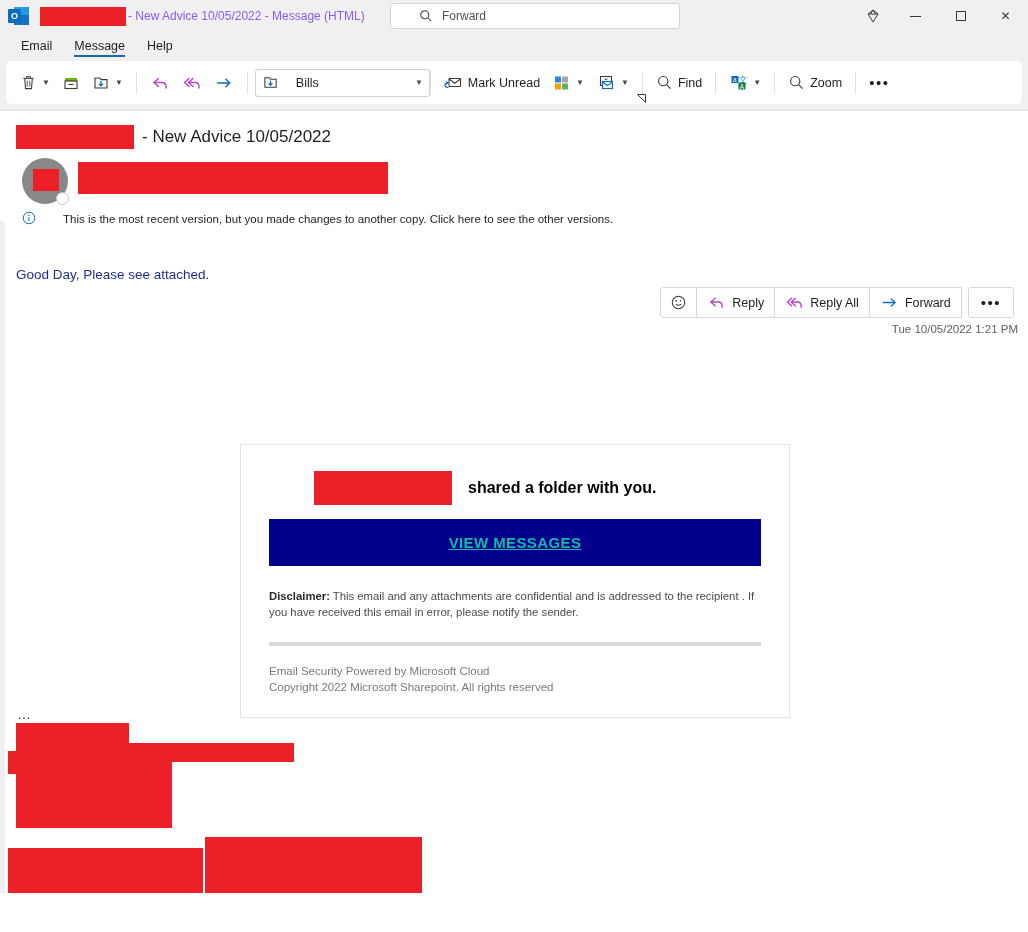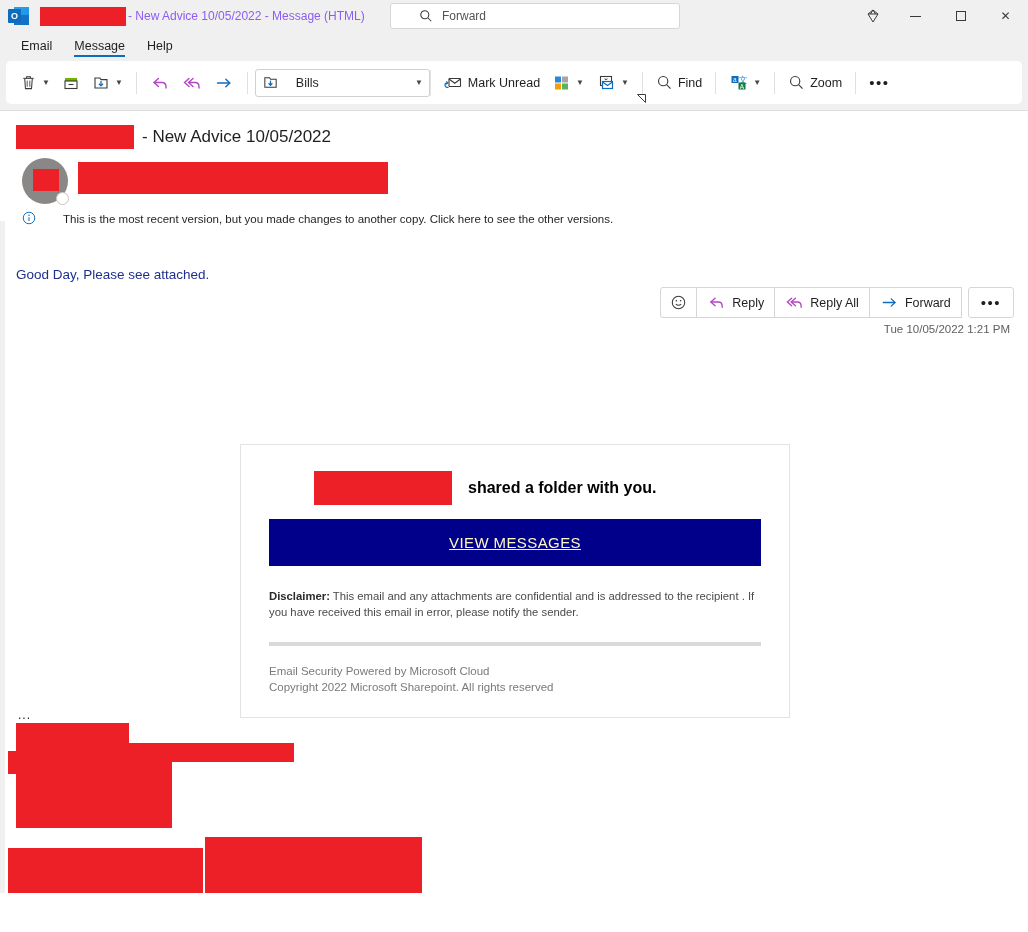--- a/index.html
+++ b/index.html
@@ -133,21 +133,21 @@
     display: flex; align-items: center;
   }
   .act-btn {
     height: 31px; border: 1px solid #d6d6d6; display: flex; align-items: center;
     padding: 0 10px; gap: 6px; background: #fff; margin-left: -1px;
   }
   .act-btn:first-child { border-radius: 3px 0 0 3px; padding: 0 9px; }
   .act-label { font-size: 12.5px; color: #201f1e; }
   .act-more { margin-left: 6px; border-radius: 3px; padding: 0 12px; }
   .timestamp {
-    position: absolute; right: 18px; top: 212px;
+    position: absolute; right: 10px; top: 212px;
     font-size: 11.5px; color: #605e5c;
   }
 
   .greeting {
     font-size: 13.5px; color: #1f2f8f; padding: 38px 0 0 16px;
   }
 
   
   .phish-card {
     position: absolute; left: 240px; top: 333px;
@@ -156,21 +156,21 @@
   }
   .shared-row { display: flex; align-items: center; padding-left: 0px; }
   .shared-redact { width: 138px; height: 34px; background: #ED2027; margin-left: 45px; flex: none; }
   .shared-text { font-size: 16px; font-weight: bold; color: #000000; margin-left: 16px;
     font-family: "Liberation Sans", sans-serif; }
   .view-btn {
     margin-top: 14px; height: 47px; background: #00008B;
     display: flex; align-items: center; justify-content: center;
   }
   .view-btn span {
-    color: #fef9c3; font-size: 15px; font-weight: normal; letter-spacing: 0.4px;
+    color: #14b8a6; font-size: 15px; font-weight: bold; letter-spacing: 0.4px;
     text-decoration: underline;
   }
   .disclaimer {
     margin-top: 22px; font-size: 11.3px; color: #4a4a4a; line-height: 16px;
   }
   .disclaimer b { color: #2b2b2b; }
   .card-hr { margin-top: 22px; height: 4px; background: #d9d9d9; }
   .card-foot { margin-top: 17px; font-size: 11.5px; color: #7a7a7a; line-height: 16px; }
 
   

